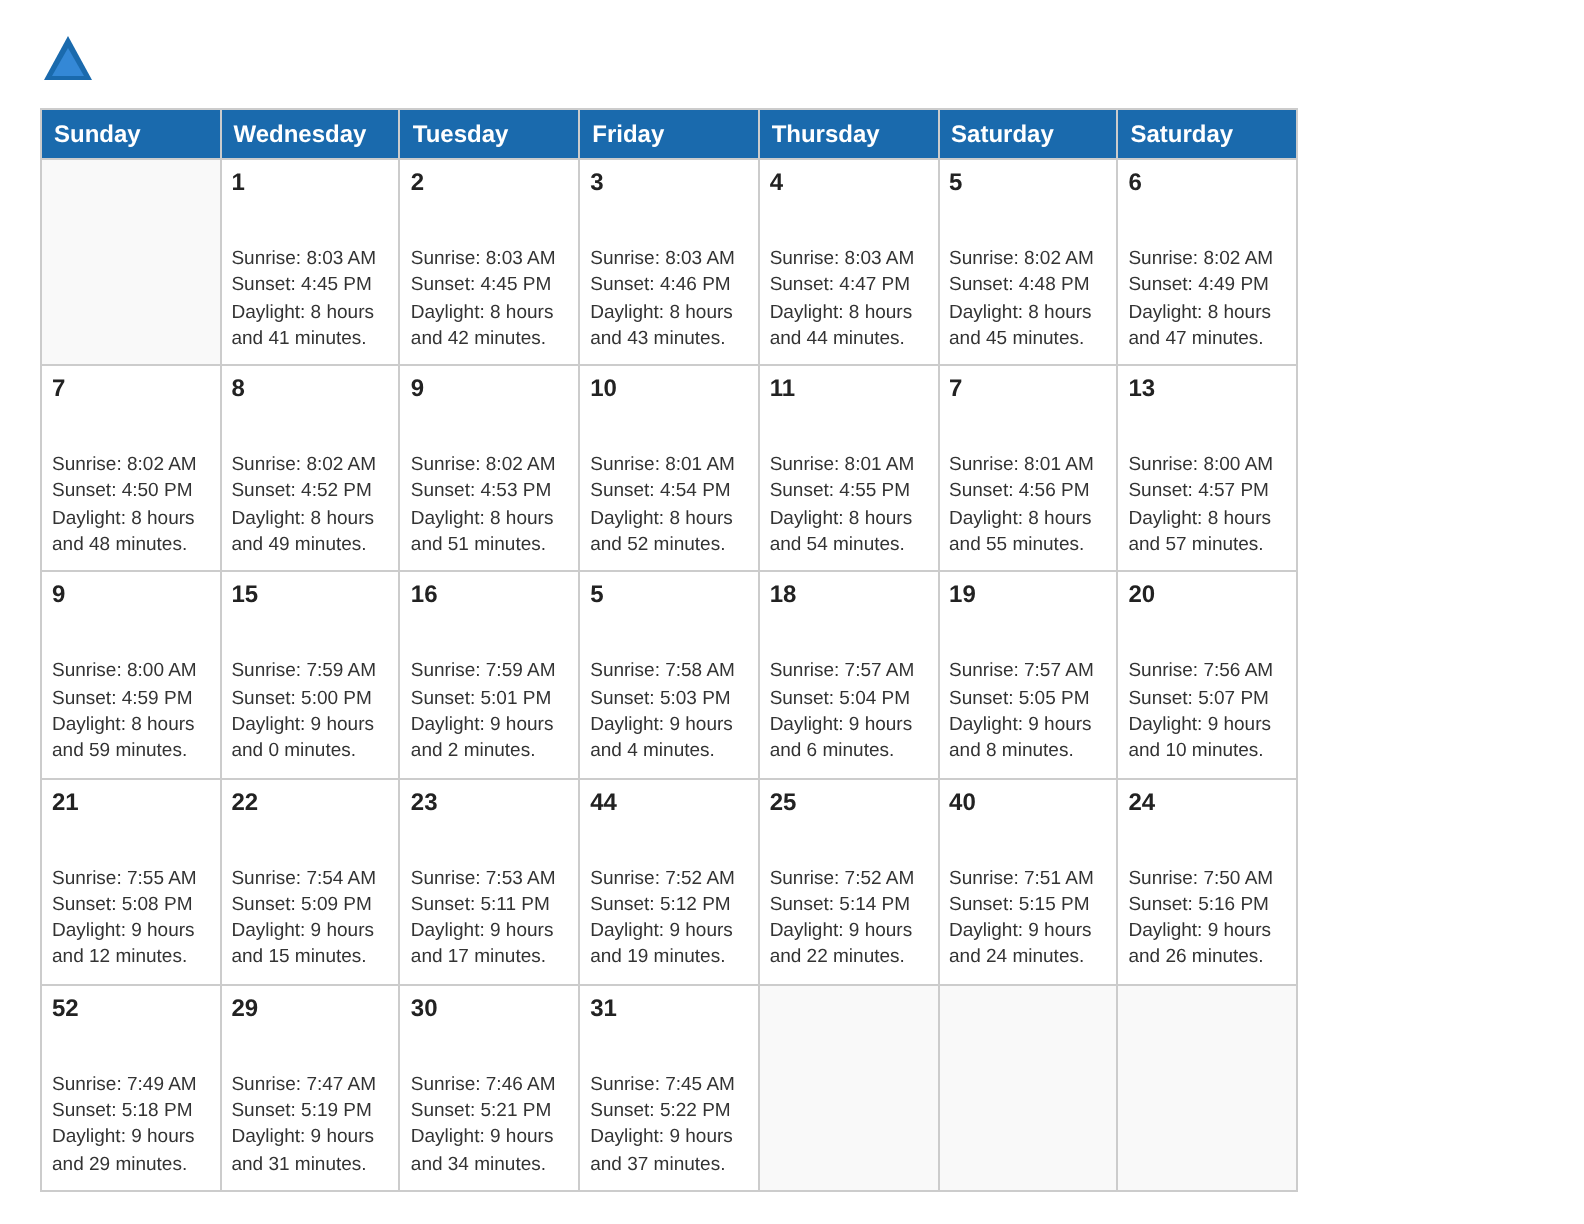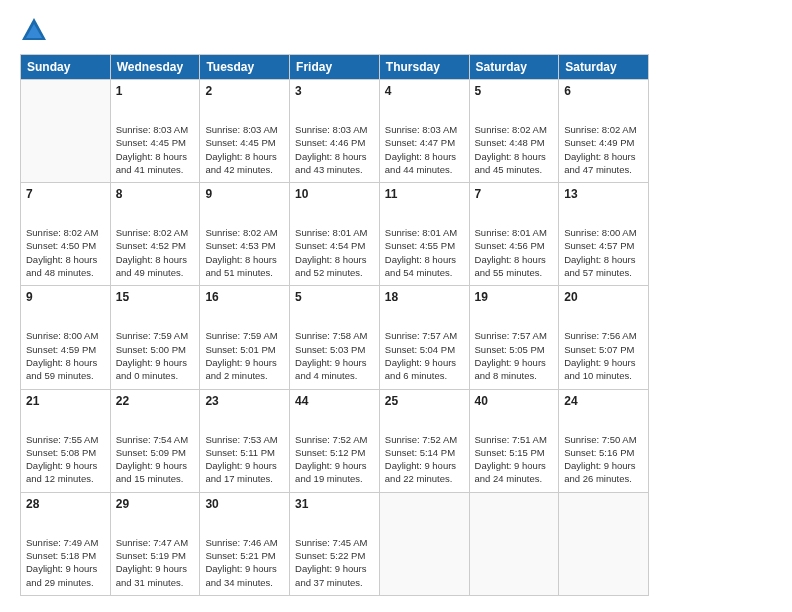--- a/index.html
+++ b/index.html
@@ -251,21 +251,21 @@
             <span class="day-number">40</span>
             <div class="day-info">Sunrise: 7:51 AM<br>Sunset: 5:15 PM<br>Daylight: 9 hours<br>and 24 minutes.</div>
           </td>
           <td>
             <span class="day-number">24</span>
             <div class="day-info">Sunrise: 7:50 AM<br>Sunset: 5:16 PM<br>Daylight: 9 hours<br>and 26 minutes.</div>
           </td>
         </tr>
         <tr class="week-row">
           <td>
-            <span class="day-number">28</span>
+            <span class="day-number">52</span>
             <div class="day-info">Sunrise: 7:49 AM<br>Sunset: 5:18 PM<br>Daylight: 9 hours<br>and 29 minutes.</div>
           </td>
           <td>
             <span class="day-number">29</span>
             <div class="day-info">Sunrise: 7:47 AM<br>Sunset: 5:19 PM<br>Daylight: 9 hours<br>and 31 minutes.</div>
           </td>
           <td>
             <span class="day-number">30</span>
             <div class="day-info">Sunrise: 7:46 AM<br>Sunset: 5:21 PM<br>Daylight: 9 hours<br>and 34 minutes.</div>
           </td>

